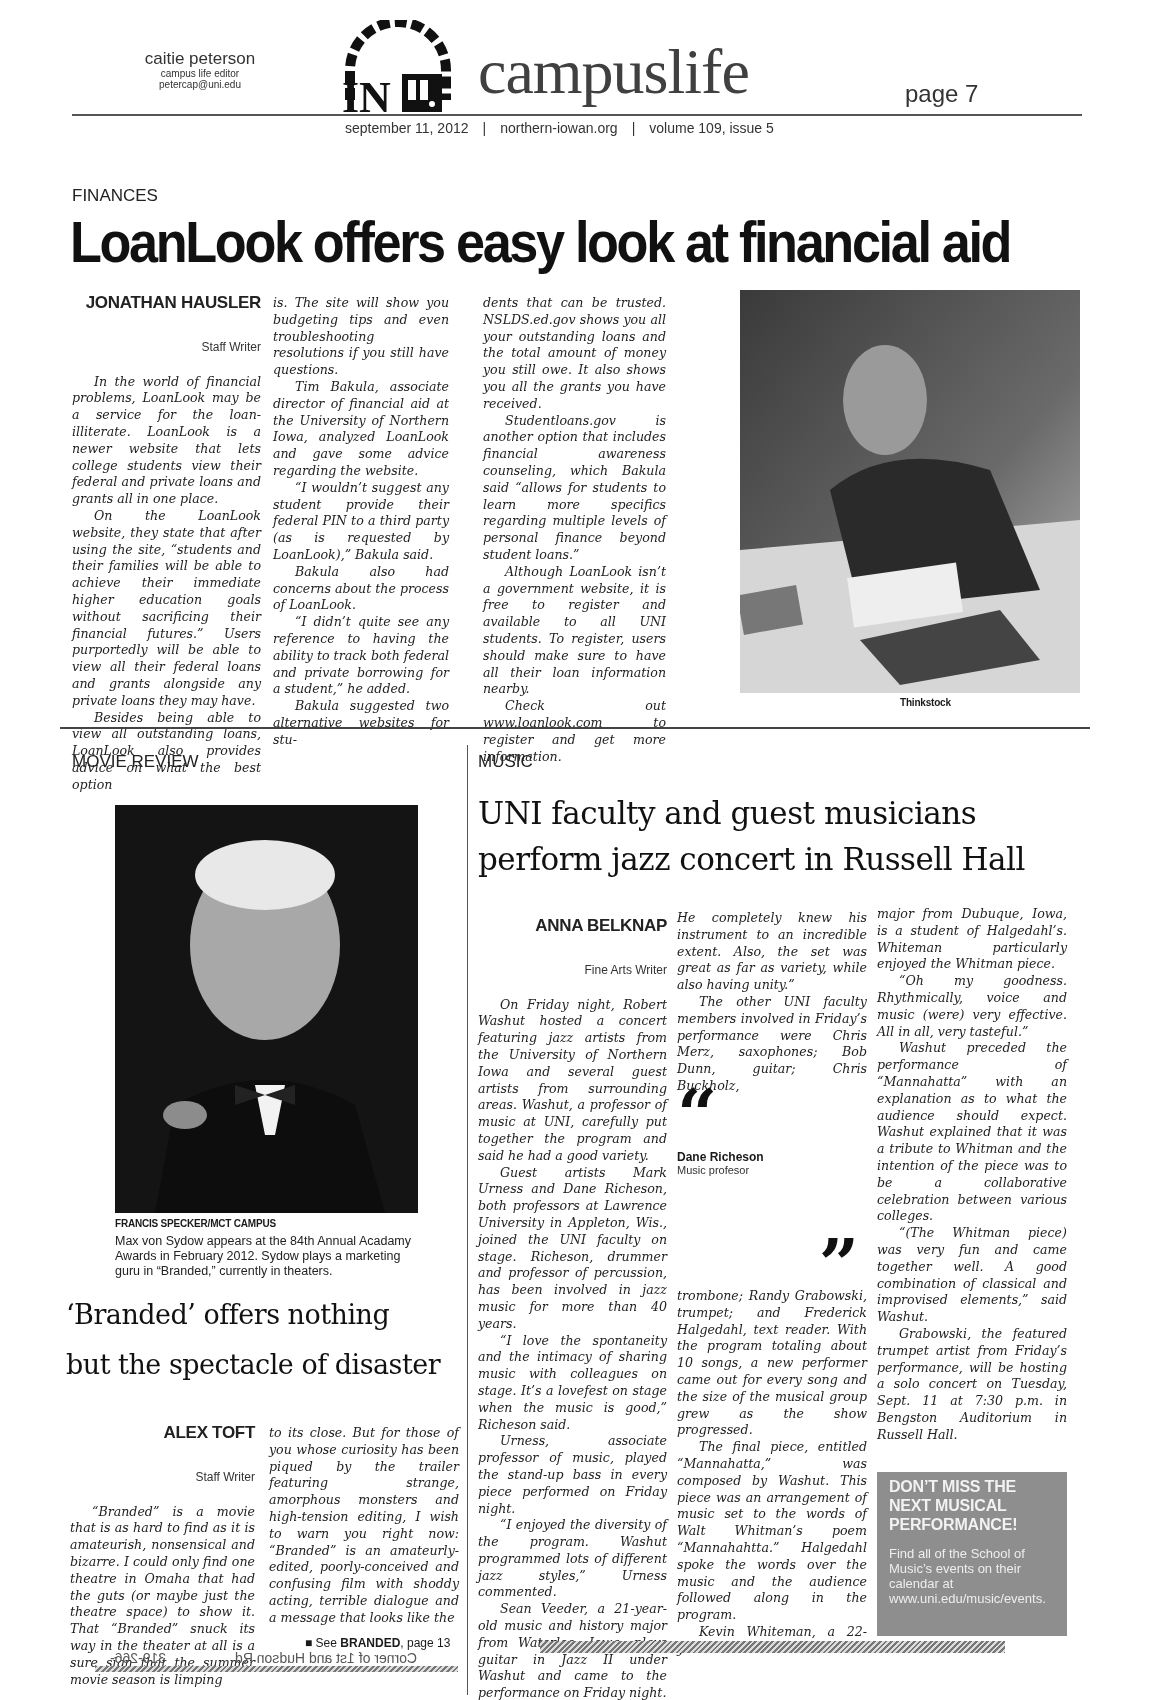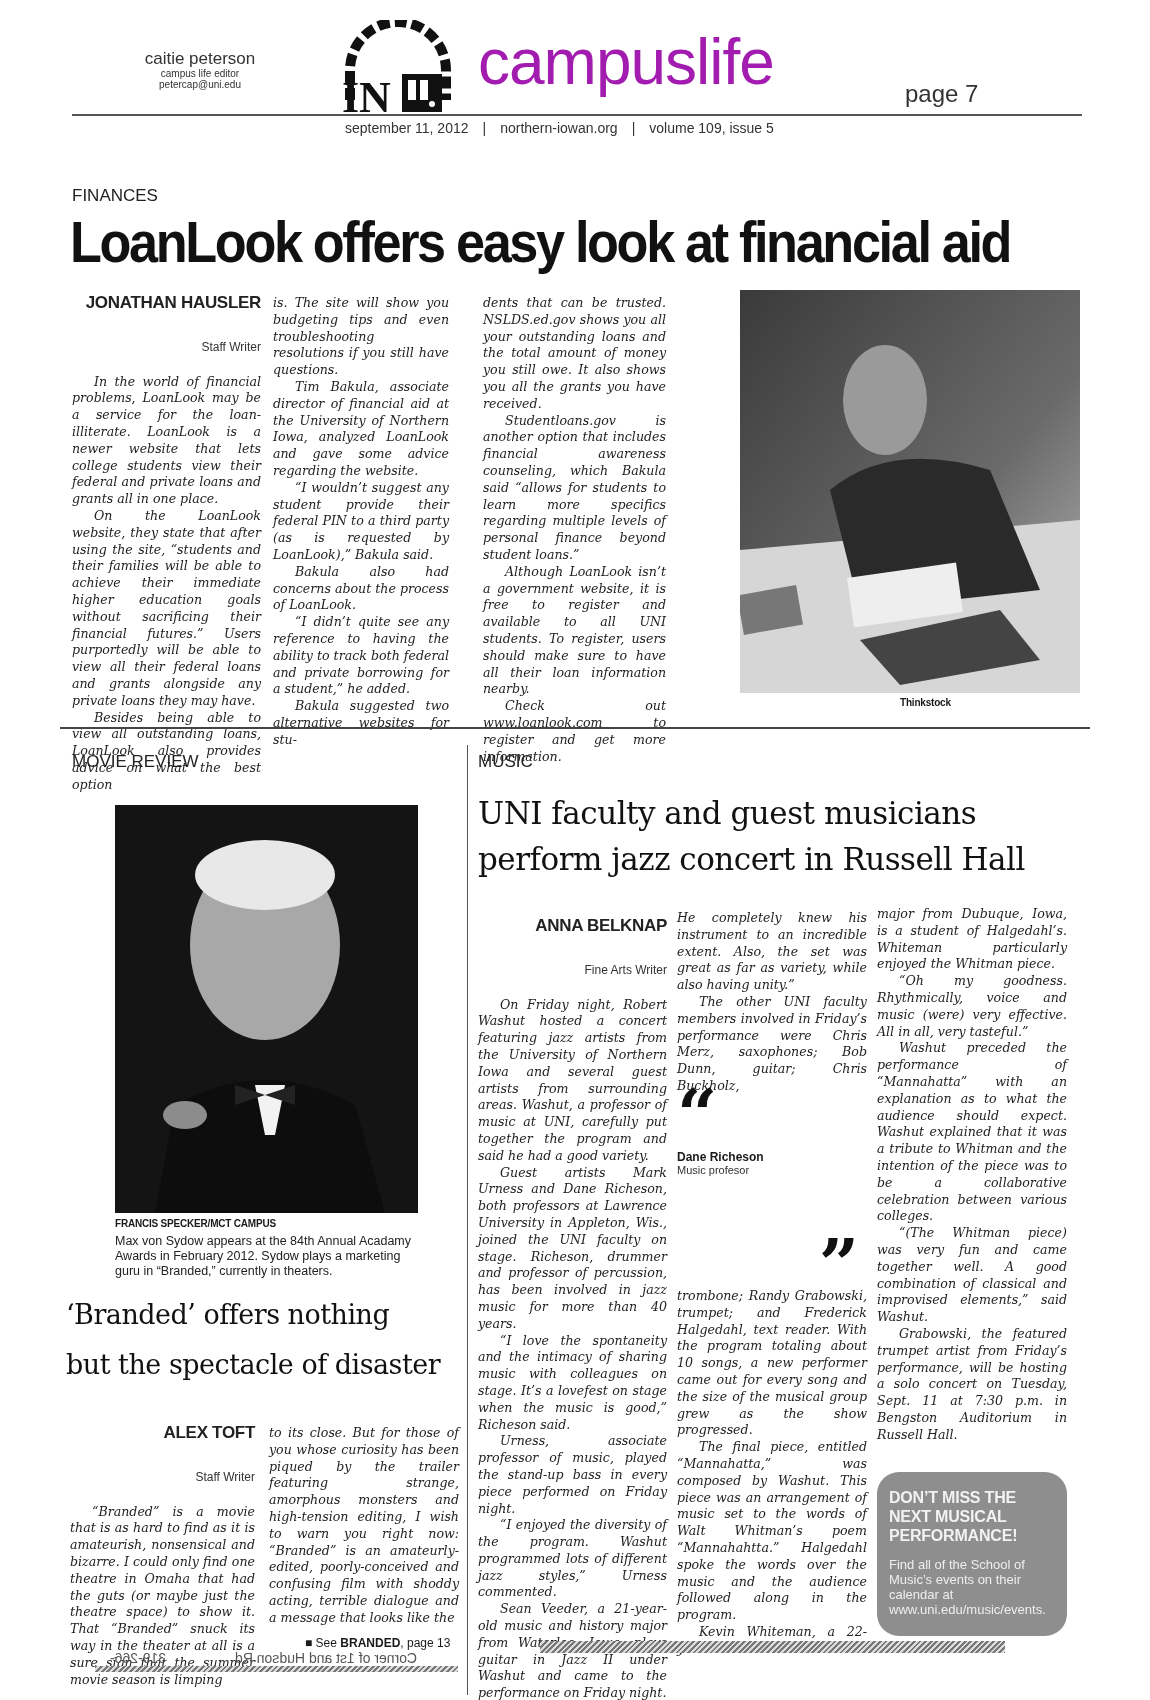--- a/index.html
+++ b/index.html
@@ -6,21 +6,21 @@
   html, body { width: 1150px; height: 1700px; background: #ffffff; overflow: hidden; }
   body { position: relative; font-family: "DejaVu Serif", serif; color: #1a1a1a; }
 
   .abs { position: absolute; }
 
   
   .editor { left: 130px; top: 50px; width: 140px; text-align: center; font-family: "Liberation Sans", sans-serif; color: #333; }
   .editor .name { font-size: 17px; line-height: 18px; }
   .editor .sub { font-size: 10px; line-height: 11px; }
   .logo { left: 340px; top: 20px; width: 140px; height: 90px; }
-  .section-title { left: 478px; top: 22px; font-family: Liberation Sans, sans-serif; font-size: 64px; color: #a21caf; letter-spacing: -1px; line-height: 80px; }
+  .section-title { left: 478px; top: 32px; font-family: Liberation Serif, serif; font-size: 64px; color: #404040; letter-spacing: -1px; line-height: 80px; }
   .pagenum { left: 905px; top: 80px; font-family: "Liberation Sans", sans-serif; font-size: 24px; color: #333; }
   .mast-rule { left: 72px; top: 114px; width: 1010px; height: 2px; background: #555; }
   .dateline { left: 345px; top: 120px; width: 720px; font-family: "Liberation Sans", sans-serif; font-size: 14px; color: #333; }
   .dateline span.sep { margin: 0 14px; }
 
   
   .kicker { font-family: "Liberation Sans", sans-serif; font-size: 17px; color: #222; text-transform: uppercase; }
   .hl1 { left: 70px; top: 210px; font-family: "Liberation Sans", sans-serif; font-weight: bold; font-size: 58px; letter-spacing: -2.6px; transform: scaleX(0.9); transform-origin: left; color: #111; line-height: 64px; white-space: nowrap; }
 
   
@@ -40,21 +40,21 @@
   .hl2 { font-family: "DejaVu Serif", serif; font-size: 31px; line-height: 46px; color: #111; letter-spacing: -0.5px; }
   .hl3 { font-family: "DejaVu Serif", serif; font-size: 27px; line-height: 50px; color: #111; letter-spacing: -0.5px; }
 
   .caption { font-family: "Liberation Sans", sans-serif; font-size: 12.5px; line-height: 15px; color: #222; }
 
   .pullquote .qmark { font-family: "DejaVu Serif", serif; font-weight: bold; font-size: 70px; line-height: 50px; color: #111; }
   .pullquote .qtext { font-family: "DejaVu Serif", serif; font-size: 18.5px; line-height: 26px; color: #111; margin-top: 8px; }
   .pullquote .qname { font-family: "Liberation Sans", sans-serif; font-weight: bold; font-size: 12px; margin-top: 10px; }
   .pullquote .qrole { font-family: "Liberation Sans", sans-serif; font-size: 11px; color: #333; }
 
-  .promo { background: #8e8e8e; color: #f2f2f2; padding: 16px 12px; font-family: "Liberation Sans", sans-serif; border-radius: 22px; }
+  .promo { background: #8e8e8e; color: #f2f2f2; padding: 5px 12px; font-family: "Liberation Sans", sans-serif; }
   .promo .ph { font-weight: bold; font-size: 16px; line-height: 19px; letter-spacing: -0.2px; text-transform: uppercase; }
   .promo .pb { font-size: 13px; line-height: 15px; margin-top: 12px; color: #eee; }
 
   .jump { font-family: "Liberation Sans", sans-serif; font-size: 12px; }
   .jump b { font-weight: bold; }
   .hatch { background: repeating-linear-gradient(135deg, #777 0 2px, #ddd 2px 4px); }
   .mirror { font-family: "Liberation Sans", sans-serif; font-size: 14px; color: #555; transform: scaleX(-1); }
 </style>
 </head>
 <body>

